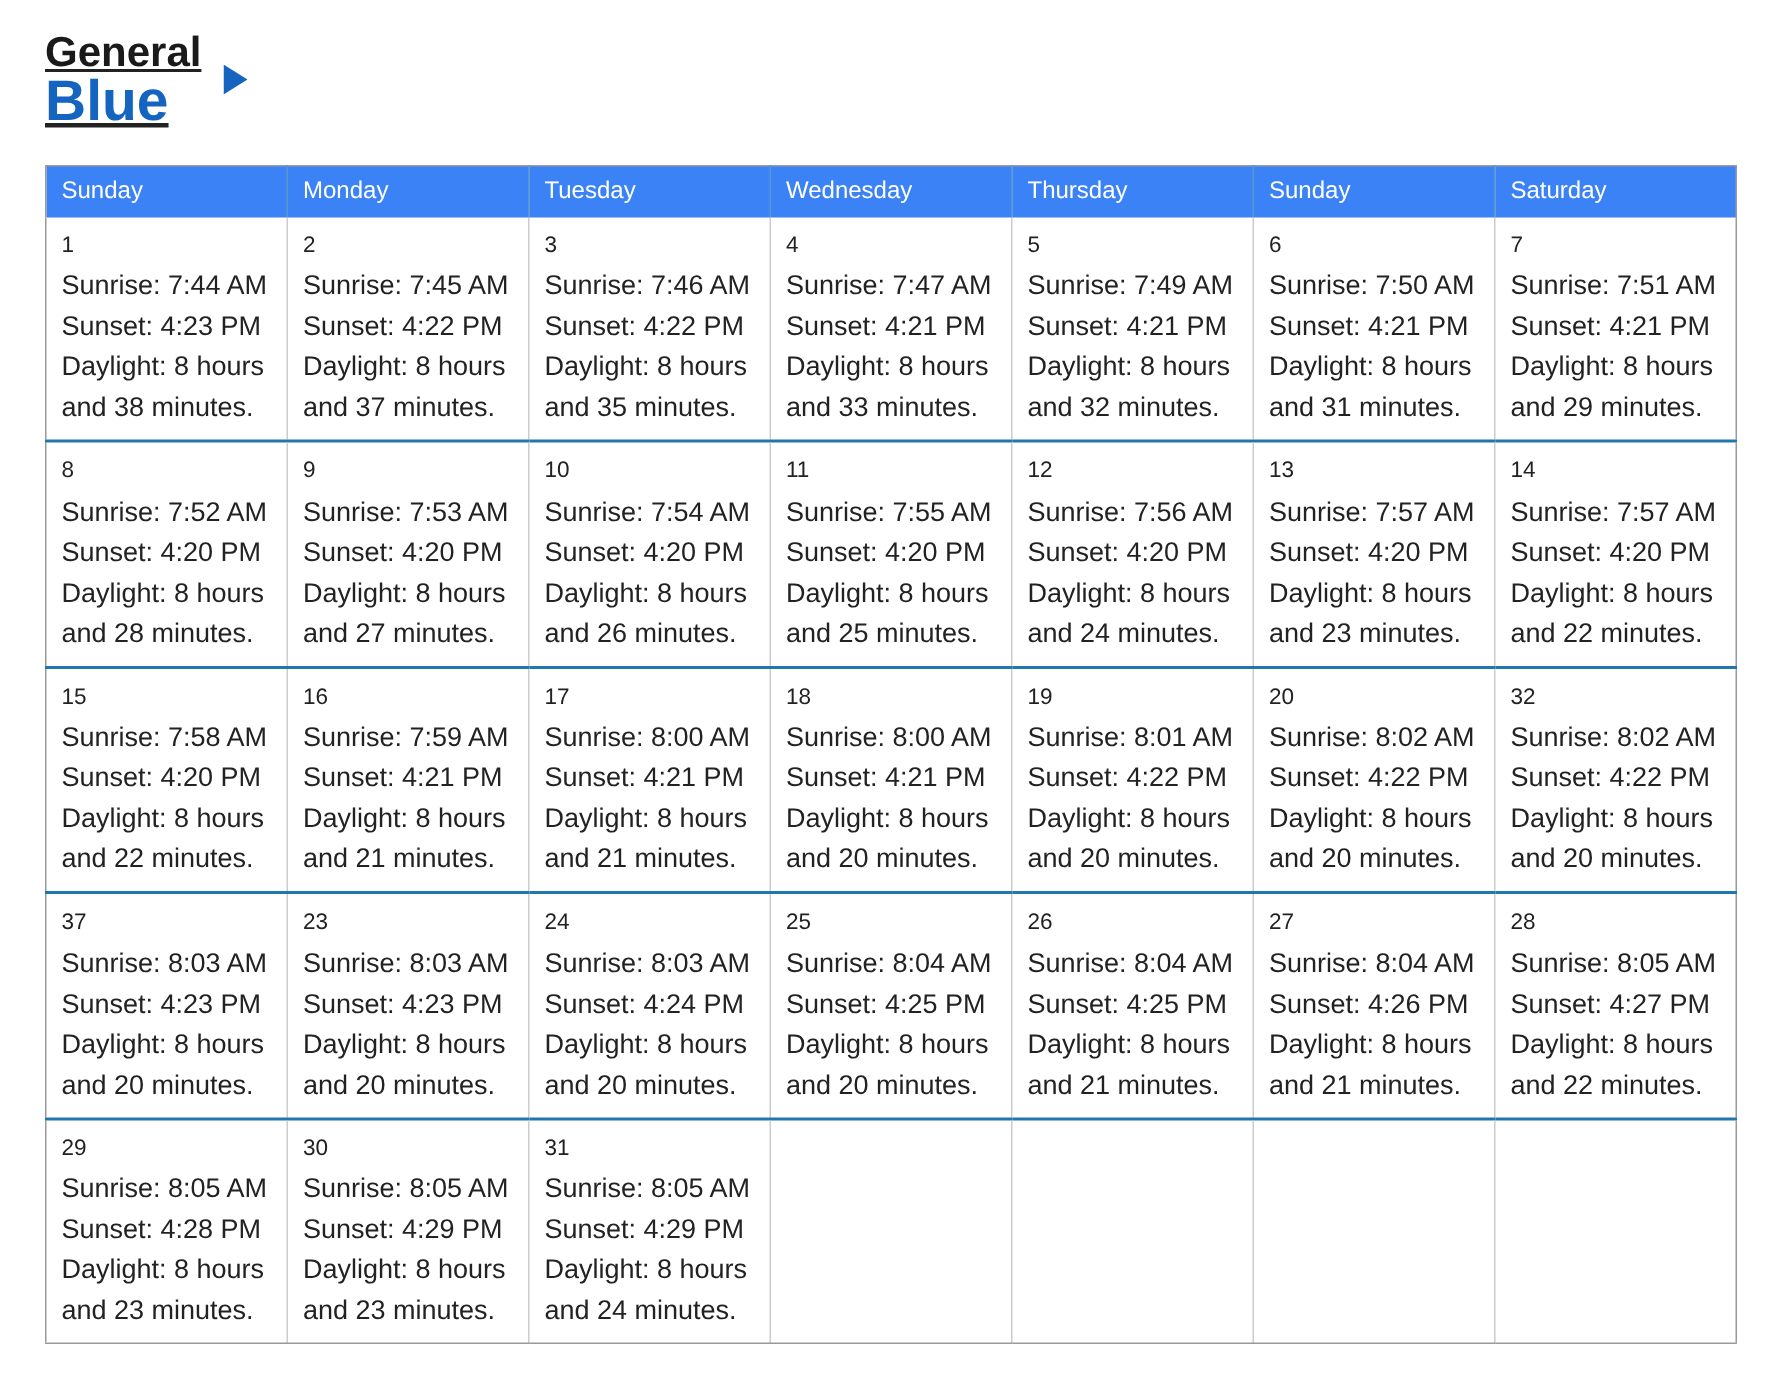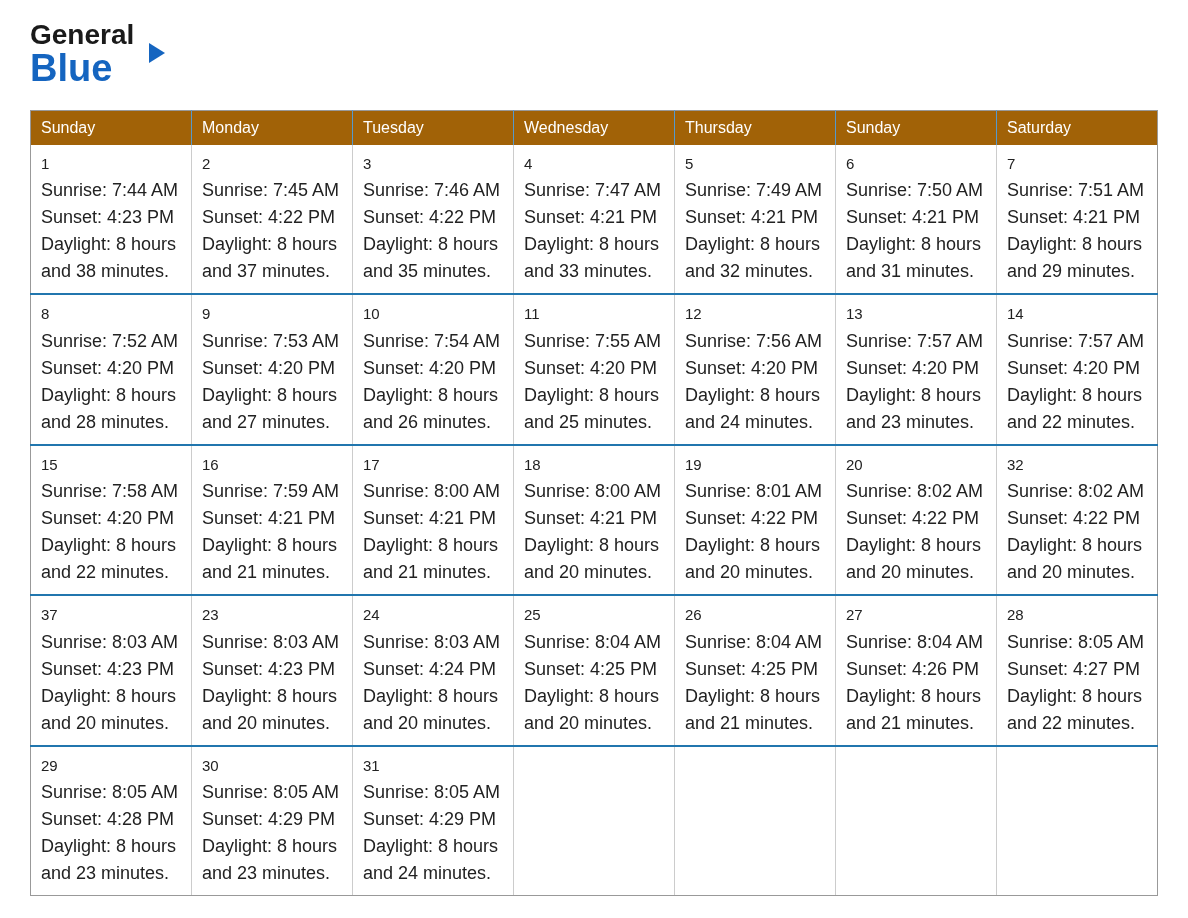--- a/index.html
+++ b/index.html
@@ -7,20 +7,21 @@
       font-family: Arial, sans-serif;
       background: #fff;
       padding: 20px 30px;
       color: #222;
     }
     .header {
       display: flex;
       justify-content: space-between;
       align-items: flex-start;
       margin-bottom: 20px;
+      text-decoration: underline;
     }
     .logo {
       display: flex;
       flex-direction: column;
       align-items: flex-start;
     }
     .logo-text {
       font-size: 28px;
       font-weight: bold;
       color: #1a1a1a;
@@ -40,21 +41,21 @@
       font-size: 20px;
       color: #333;
       margin-top: 4px;
     }
     .calendar {
       width: 100%;
       border-collapse: collapse;
       border: 1px solid #999;
     }
     .calendar th {
-      background-color: #a16207;
+      background-color: #3b82f6;
       color: #fff;
       padding: 8px 10px;
       text-align: left;
       font-size: 16px;
       font-weight: normal;
       border-right: 1px solid #5599cc;
     }
     .calendar th:last-child { border-right: none; }
     .calendar td {
       vertical-align: top;

